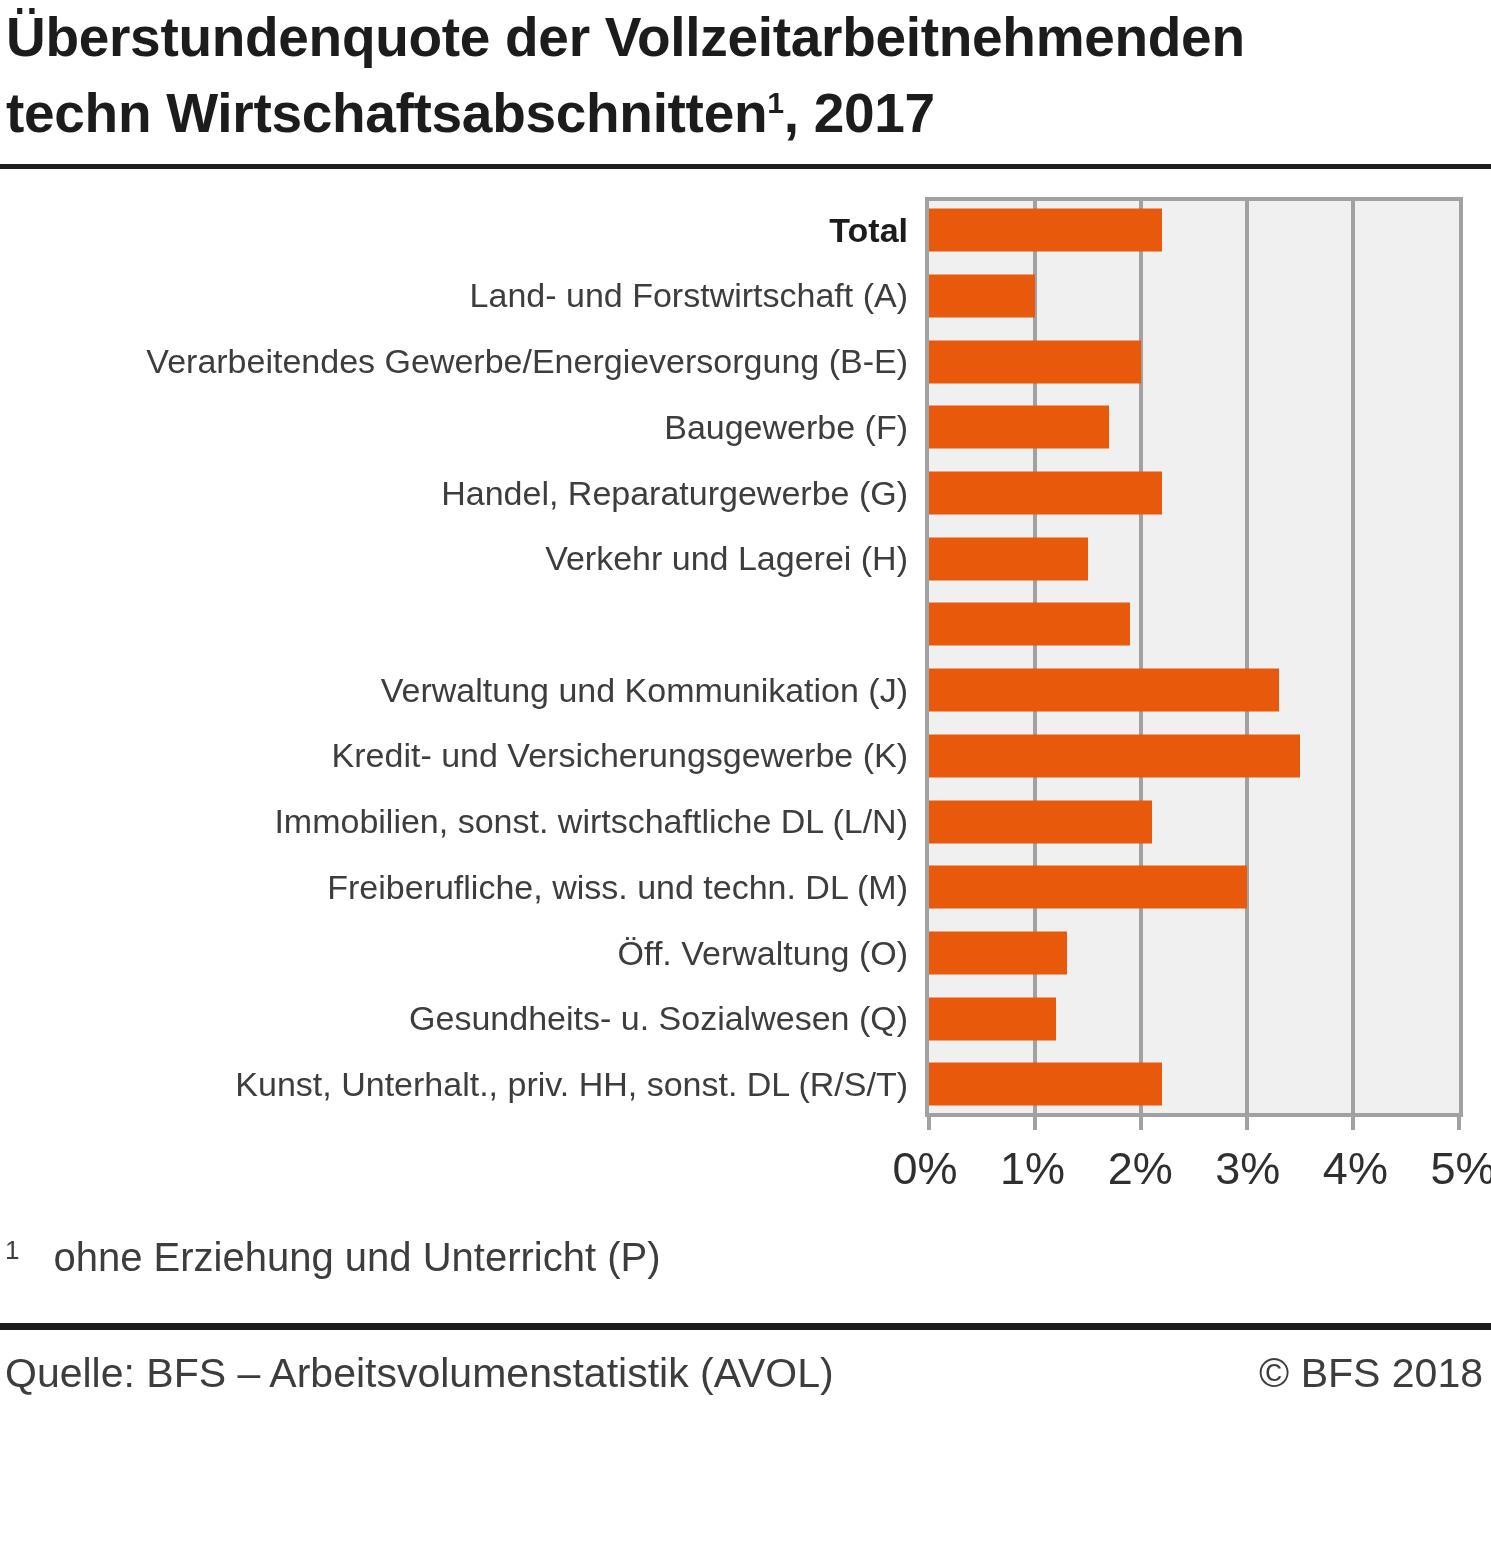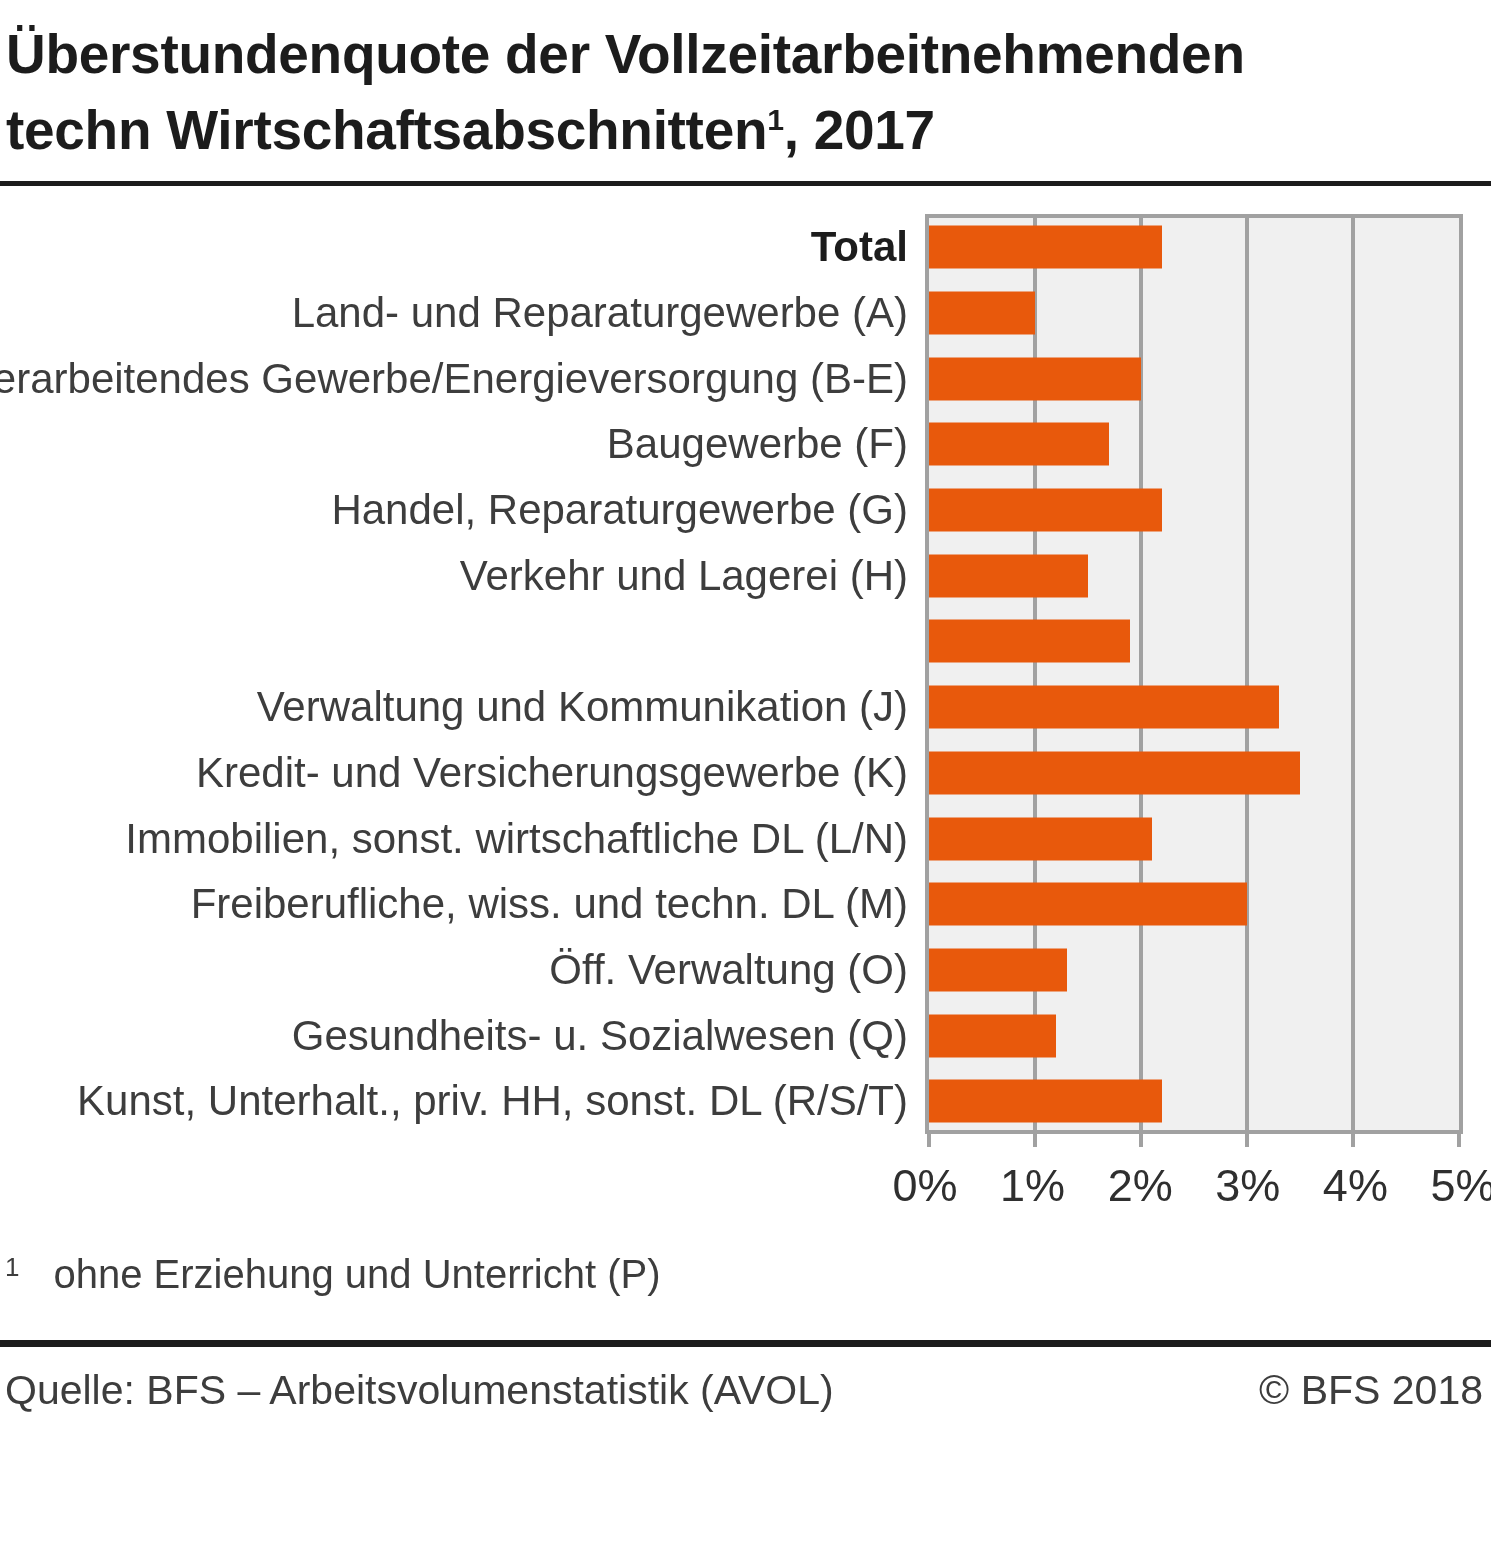--- a/index.html
+++ b/index.html
@@ -3,21 +3,21 @@
 <meta charset="utf-8">
 <style>
   * { box-sizing: border-box; margin: 0; padding: 0; }
   html, body { background: #ffffff; }
   body {
     width: 1491px; height: 1545px;
     font-family: "Liberation Sans", sans-serif;
     color: #3d3d3d;
     overflow: hidden;
   }
-  .page { width: 1491px; height: 1545px; padding-top: 21px; position: relative; }
+  .page { width: 1491px; height: 1545px; padding-top: 4px; position: relative; }
 
   h1.title {
     font-size: 55px; line-height: 66px; font-weight: 700;
     color: #1c1c1c; padding-left: 6px; letter-spacing: -0.3px;
   }
   h1.title sup { font-size: 0.55em; vertical-align: super; }
 
   .title-rule { margin-top: 18px; height: 5px; background: #1c1c1c; }
 
   .subtitle {
@@ -40,21 +40,21 @@
   .gridline {
     position: absolute; top: 0; bottom: 0; width: 4px;
     background: #a1a1a1; transform: translateX(-50%);
   }
   .axis-tick {
     position: absolute; bottom: -17px; height: 13px; width: 4px;
     background: #a1a1a1; transform: translateX(-50%);
   }
   .cat {
     grid-column: 1; display: flex; align-items: center; justify-content: flex-end;
-    padding-right: 17px; font-size: 42px; color: #3d3d3d; white-space: nowrap;
+    padding-right: 17px; font-size: 34px; color: #3d3d3d; white-space: nowrap;
   }
   .cat-bold { font-weight: 700; color: #1c1c1c; }
   .track { grid-column: 2; position: relative; margin: 0 4px; z-index: 1; }
   .bar {
     position: absolute; left: 0; top: 50%; transform: translateY(-50%);
     height: 43px; background: #e8590c;
   }
 
   .axis {
     position: relative; margin: 26px 28px 0 925px; height: 56px;
@@ -97,21 +97,21 @@
       <div class="axis-tick" style="left:60%"></div>
       <div class="axis-tick" style="left:80%"></div>
       <div class="axis-tick" style="left:100%"></div>
     </div>
 
     <div class="cat cat-bold">Total</div>
     <div class="track">
         <div class="bar" style="width: 44%;"></div>
       </div>
 
-    <div class="cat">Land- und Reparaturgewerbe (A)</div>
+    <div class="cat">Land- und Forstwirtschaft (A)</div>
     <div class="track">
         <div class="bar" style="width: 20%;"></div>
       </div>
 
     <div class="cat">Verarbeitendes Gewerbe/Energieversorgung (B-E)</div>
     <div class="track">
         <div class="bar" style="width: 40%;"></div>
       </div>
 
     <div class="cat">Baugewerbe (F)</div>

